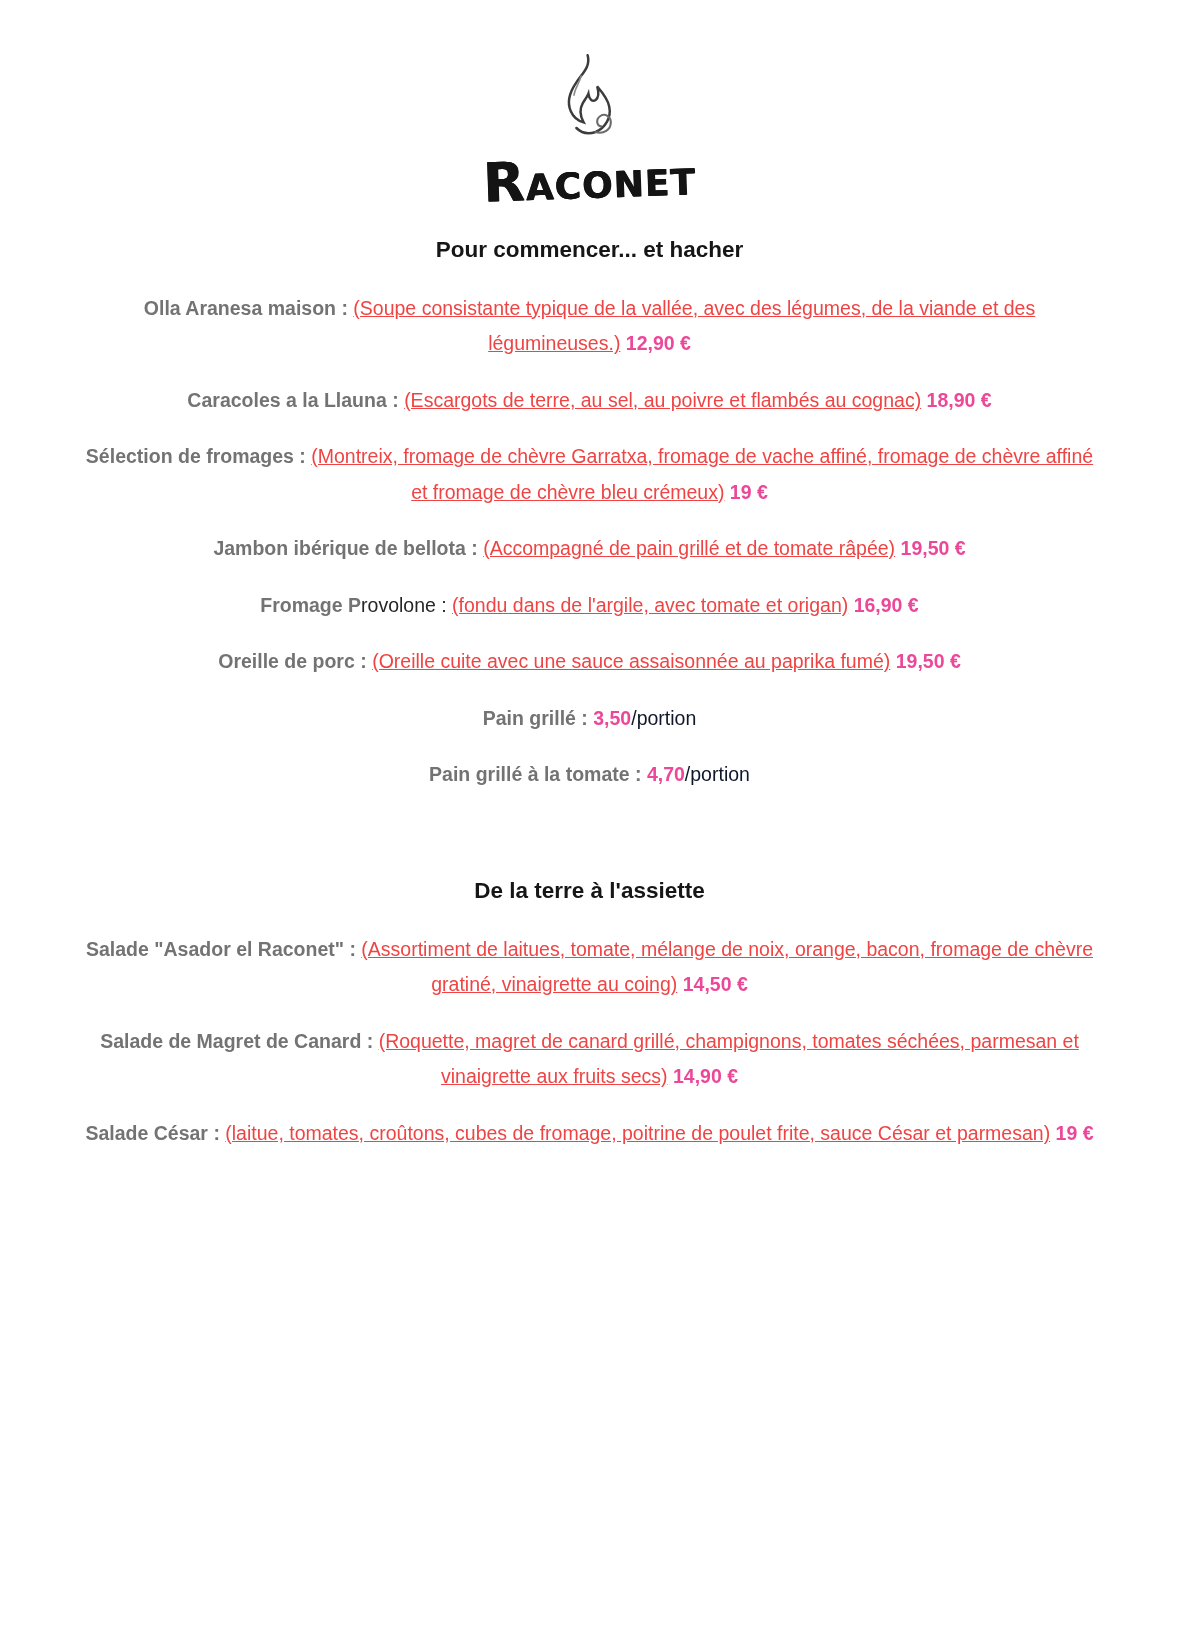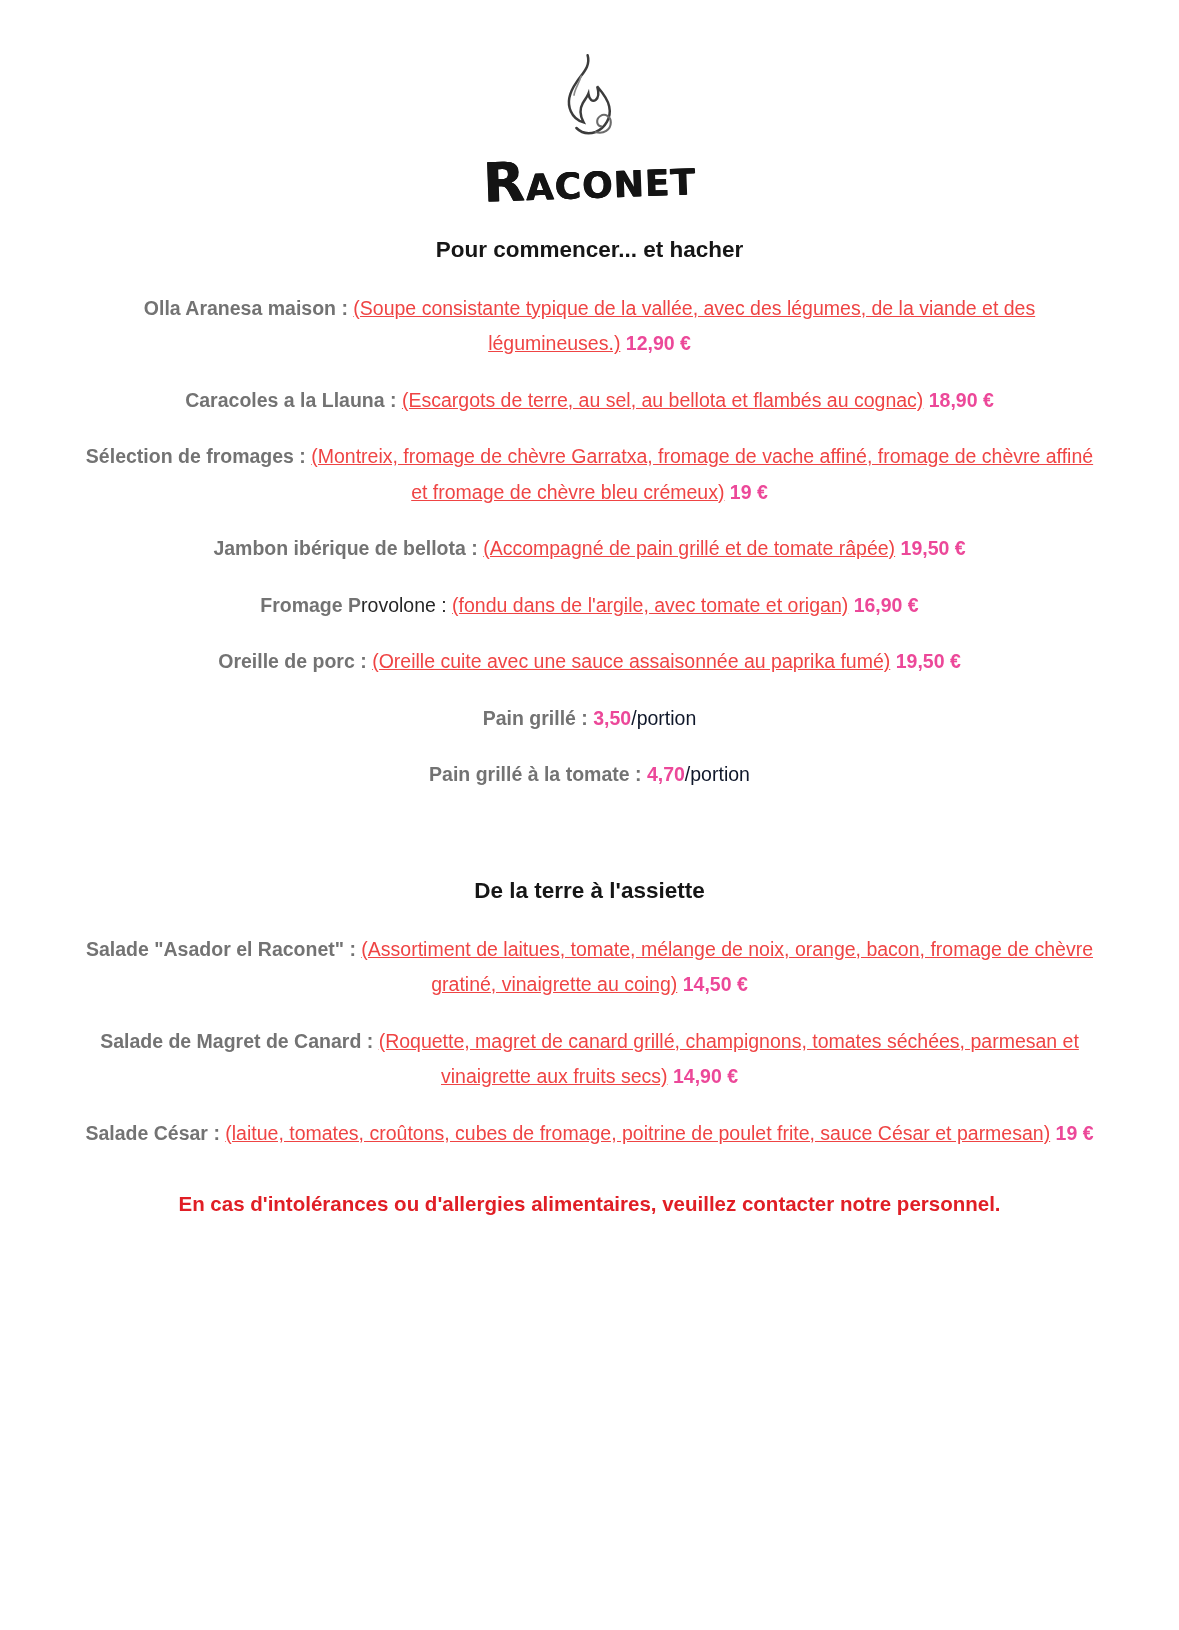--- a/index.html
+++ b/index.html
@@ -91,31 +91,30 @@
                C 62 84, 63 92, 69 93" fill="none" stroke="#6b6b6b" stroke-width="2.6" stroke-linecap="round"></path>
       <path d="M44 30 C 41 40, 36 46, 35 54" fill="none" stroke="#8a8a8a" stroke-width="2" stroke-linecap="round"></path>
     </svg>
     <h1 class="brand">RACONET</h1>
   </div>
 
   <div>
       <section class="menu-section">
         <h2 class="section-title">Pour commencer... et hacher</h2>
         <p class="menu-item"><span class="item-name">Olla Aranesa maison :</span> <span class="item-desc">(Soupe consistante typique de la vallée, avec des légumes, de la viande et des légumineuses.)</span> <span class="item-price">12,90 €</span></p>
-        <p class="menu-item"><span class="item-name">Caracoles a la Llauna :</span> <span class="item-desc">(Escargots de terre, au sel, au bellota et flambés au cognac)</span> <span class="item-price">18,90 €</span></p>
+        <p class="menu-item"><span class="item-name">Caracoles a la Llauna :</span> <span class="item-desc">(Escargots de terre, au sel, au poivre et flambés au cognac)</span> <span class="item-price">18,90 €</span></p>
         <p class="menu-item"><span class="item-name">Sélection de fromages :</span> <span class="item-desc">(Montreix, fromage de chèvre Garratxa, fromage de vache affiné, fromage de chèvre affiné et fromage de chèvre bleu crémeux)</span> <span class="item-price">19 €</span></p>
         <p class="menu-item"><span class="item-name">Jambon ibérique de bellota :</span> <span class="item-desc">(Accompagné de pain grillé et de tomate râpée)</span> <span class="item-price">19,50 €</span></p>
         <p class="menu-item"><span class="item-name">Fromage P</span><span class="item-name-cont">rovolone :</span> <span class="item-desc">(fondu dans de l'argile, avec tomate et origan)</span> <span class="item-price">16,90 €</span></p>
         <p class="menu-item"><span class="item-name">Oreille de porc :</span> <span class="item-desc">(Oreille cuite avec une sauce assaisonnée au paprika fumé)</span> <span class="item-price">19,50 €</span></p>
         <p class="menu-item"><span class="item-name">Pain grillé :</span> <span class="item-price">3,50</span><span class="item-suffix">/portion</span></p>
         <p class="menu-item"><span class="item-name">Pain grillé à la tomate :</span> <span class="item-price">4,70</span><span class="item-suffix">/portion</span></p>
       </section>
       <section class="menu-section">
         <h2 class="section-title">De la terre à l'assiette</h2>
         <p class="menu-item"><span class="item-name">Salade "Asador el Raconet" :</span> <span class="item-desc">(Assortiment de laitues, tomate, mélange de noix, orange, bacon, fromage de chèvre gratiné, vinaigrette au coing)</span> <span class="item-price">14,50 €</span></p>
         <p class="menu-item"><span class="item-name">Salade de Magret de Canard :</span> <span class="item-desc">(Roquette, magret de canard grillé, champignons, tomates séchées, parmesan et vinaigrette aux fruits secs)</span> <span class="item-price">14,90 €</span></p>
         <p class="menu-item"><span class="item-name">Salade César :</span> <span class="item-desc">(laitue, tomates, croûtons, cubes de fromage, poitrine de poulet frite, sauce César et parmesan)</span> <span class="item-price">19 €</span></p>
       </section>
     </div>
 
-  <p class="footer-notice">En cas d'intolérances ou d'allergies alimentaires, veuillez contacter notre personnel.</p>
 
 </div>
 
 </body></html>

